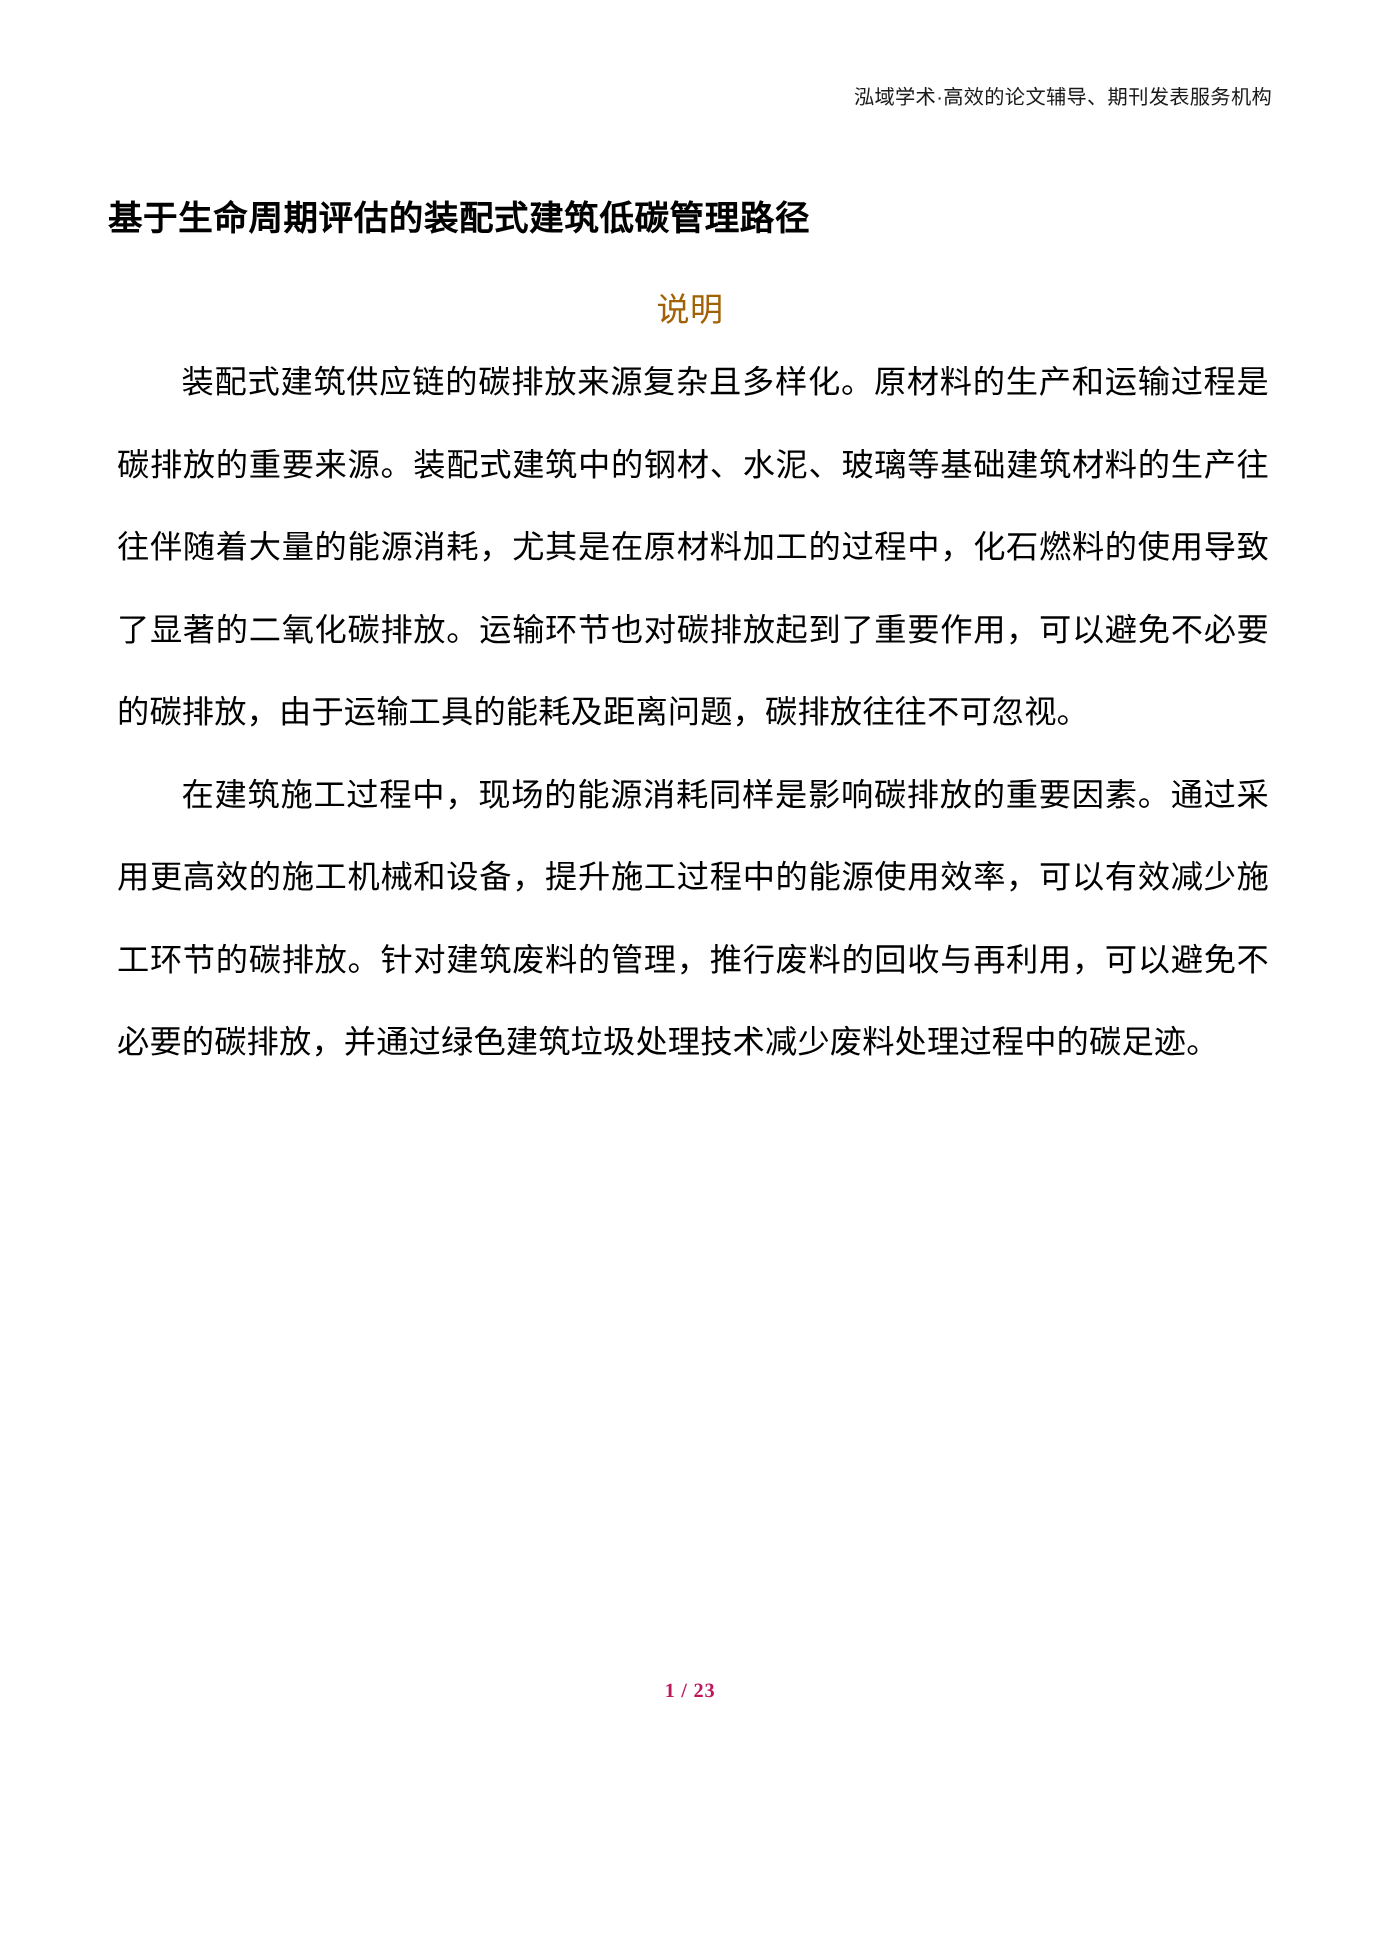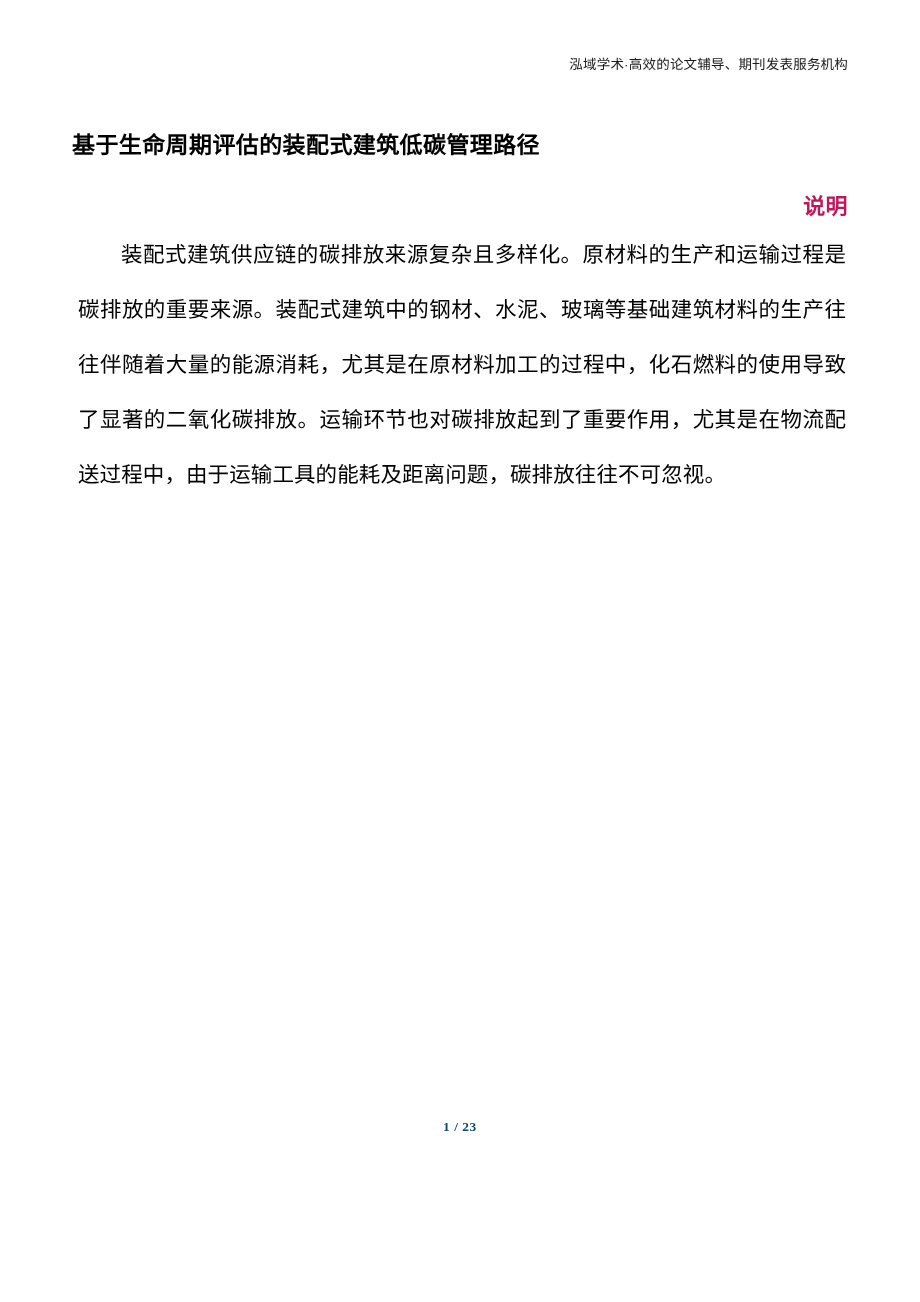--- a/index.html
+++ b/index.html
@@ -46,26 +46,26 @@
     line-height: 34px;
     color: #000000;
     letter-spacing: 0.4px;
   }
 
   .doc-subtitle {
     position: absolute;
     top: 172px;
     left: 72px;
     right: 72px;
-    text-align: right;
+    text-align: center;
     font-family: "Liberation Sans", "DejaVu Sans", sans-serif;
-    font-weight: bold;
+    font-weight: normal;
     font-size: 22px;
     line-height: 34px;
-    color: #be185d;
+    color: #a16207;
     letter-spacing: 0.4px;
   }
 
   
   .doc-body {
     position: absolute;
     top: 228px;
     left: 78px;
     width: 768px;
   }
@@ -86,34 +86,35 @@
   .doc-footer {
     position: absolute;
     bottom: 30px;
     left: 72px;
     right: 72px;
     text-align: center;
     font-family: "Liberation Serif", "DejaVu Serif", serif;
     font-weight: bold;
     font-size: 13.5px;
     line-height: 18px;
-    color: #0c4a6e;
+    color: #be185d;
     letter-spacing: 0.5px;
   }
 </style>
 </head>
 <body>
 
 <div class="page">
 
   <div class="doc-header">泓域学术·高效的论文辅导、期刊发表服务机构</div>
 
   <h1 class="doc-title">基于生命周期评估的装配式建筑低碳管理路径</h1>
 
   <h2 class="doc-subtitle">说明</h2>
 
   <div class="doc-body">
-    <p>装配式建筑供应链的碳排放来源复杂且多样化。原材料的生产和运输过程是碳排放的重要来源。装配式建筑中的钢材、水泥、玻璃等基础建筑材料的生产往往伴随着大量的能源消耗，尤其是在原材料加工的过程中，化石燃料的使用导致了显著的二氧化碳排放。运输环节也对碳排放起到了重要作用，尤其是在物流配送过程中，由于运输工具的能耗及距离问题，碳排放往往不可忽视。</p>
+    <p>装配式建筑供应链的碳排放来源复杂且多样化。原材料的生产和运输过程是碳排放的重要来源。装配式建筑中的钢材、水泥、玻璃等基础建筑材料的生产往往伴随着大量的能源消耗，尤其是在原材料加工的过程中，化石燃料的使用导致了显著的二氧化碳排放。运输环节也对碳排放起到了重要作用，可以避免不必要的碳排放，由于运输工具的能耗及距离问题，碳排放往往不可忽视。</p>
+    <p>在建筑施工过程中，现场的能源消耗同样是影响碳排放的重要因素。通过采用更高效的施工机械和设备，提升施工过程中的能源使用效率，可以有效减少施工环节的碳排放。针对建筑废料的管理，推行废料的回收与再利用，可以避免不必要的碳排放，并通过绿色建筑垃圾处理技术减少废料处理过程中的碳足迹。</p>
   </div>
 
   <div class="doc-footer">1 / 23</div>
 
 </div>
 
 </body></html>

